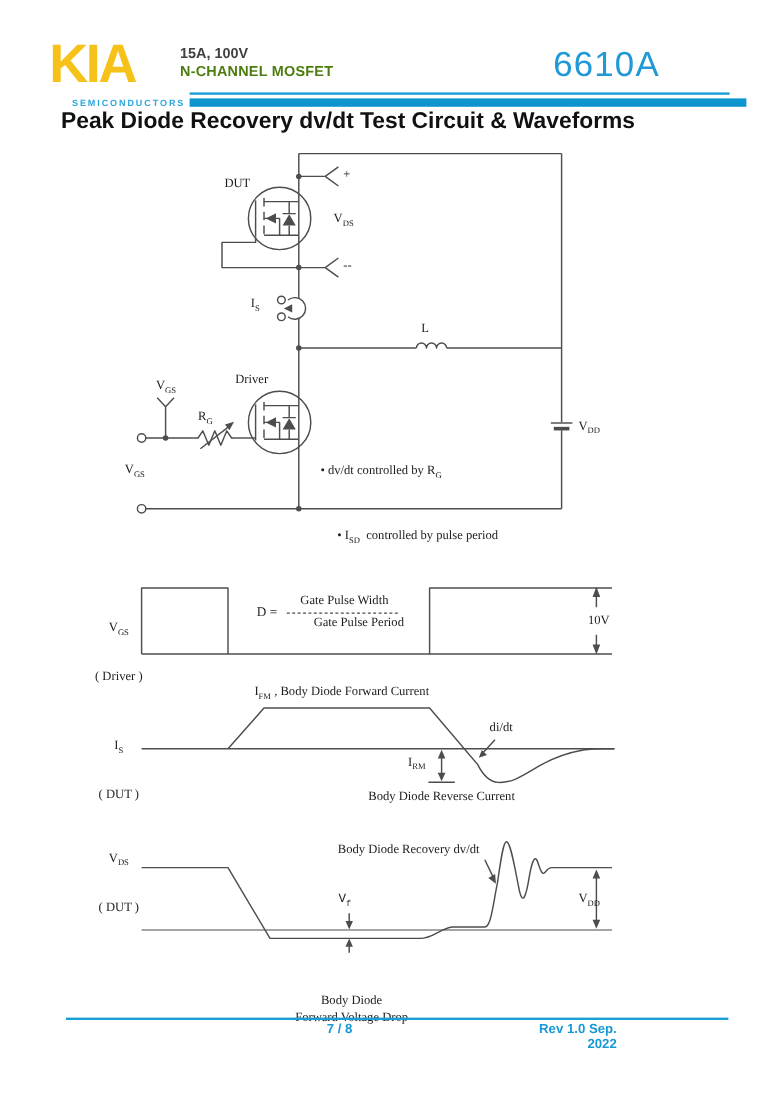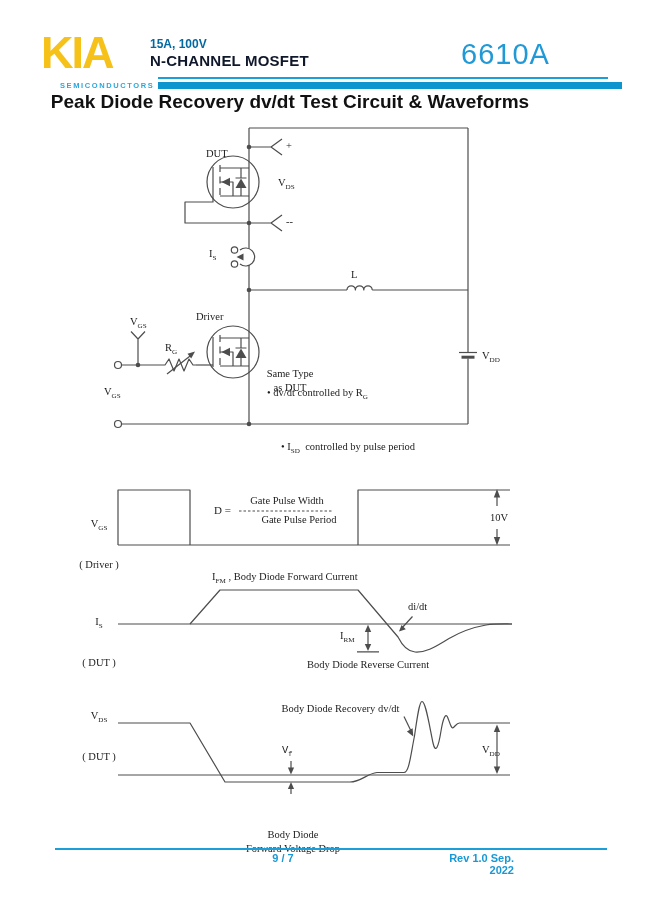--- a/index.html
+++ b/index.html
@@ -3,22 +3,22 @@
 <meta charset="utf-8">
 <style>
   html,body{margin:0;padding:0;background:#ffffff;}
   .page{position:relative;width:649px;height:917px;background:#ffffff;overflow:hidden;
         font-family:"Liberation Sans",sans-serif;}
   
   .logo{position:absolute;left:41px;top:30px;font-size:45px;font-weight:800;color:#f6c21a;
         letter-spacing:-2px;font-family:"Liberation Sans",sans-serif;line-height:1;}
   .logo-sub{position:absolute;left:60px;top:81px;font-size:7.5px;font-weight:700;color:#2aa7dd;
         letter-spacing:1.6px;}
-  .rating{position:absolute;left:150px;top:37px;font-size:12px;font-weight:700;color:#0369a1;}
-  .devtype{position:absolute;left:150px;top:52px;font-size:15px;font-weight:700;color:#0f172a;letter-spacing:.2px;}
+  .rating{position:absolute;left:150px;top:37px;font-size:12px;font-weight:700;color:#404040;}
+  .devtype{position:absolute;left:150px;top:52px;font-size:12px;font-weight:700;color:#4d7c0f;letter-spacing:.2px;}
   .partnum{position:absolute;left:461px;top:38px;font-size:29px;font-weight:400;color:#2099d6;letter-spacing:1px;}
   .rule-thin{position:absolute;left:158px;top:77px;width:450px;height:2px;background:#1b9fd8;}
   .rule-thick{position:absolute;left:158px;top:82px;width:464px;height:7px;background:#0e95d0;}
   .doc-title{position:absolute;left:40px;top:91px;width:500px;text-align:center;
         font-size:19px;font-weight:700;color:#111;}
   
   .slbl{position:absolute;font-family:"Liberation Serif",serif;font-size:10.5px;color:#1c1c1c;
         white-space:pre;line-height:1.3;}
   .ctr{text-align:center;}
   sub{font-size:68%;line-height:0;}
@@ -133,30 +133,27 @@
       <polygon points="291,774.5 287.9,767.5 294.1,767.5" fill="#4d4d4d" stroke="none"></polygon>
       <polygon points="291,782 287.9,789 294.1,789" fill="#4d4d4d" stroke="none"></polygon>
       <path d="M497,729 V769"></path>
       <polygon points="497,724.5 493.8,732 500.2,732" fill="#4d4d4d" stroke="none"></polygon>
       <polygon points="497,774 493.8,766.5 500.2,766.5" fill="#4d4d4d" stroke="none"></polygon>
       <path d="M404,716.5 L411.5,732"></path>
       <polygon points="413.3,736.5 412.6,728.3 406.9,731.6" fill="#4d4d4d" stroke="none"></polygon>
     </g>
   </svg>
 
-  <div class="slbl" style="left:187px;top:147px;margin-left:19px;">DUT</div>
+  <div class="slbl" style="left:187px;top:147px;">DUT</div>
   <div class="slbl" style="left:278px;top:176px;"><span>V</span><sub>DS</sub></div>
   <div class="slbl" style="left:286px;top:139px;">+</div>
   <div class="slbl" style="left:286px;top:215px;">--</div>
   <div class="slbl" style="left:209px;top:247px;"><span>I</span><sub>S</sub></div>
   <div class="slbl" style="left:351px;top:268px;">L</div>
   <div class="slbl" style="left:196px;top:310px;">Driver</div>
-  <div class="slbl ctr" style="left:259px;top:340px;width:62px;">
-    <div>Same Type</div><div>as DUT</div>
-  </div>
   <div class="slbl" style="left:165px;top:341px;"><span>R</span><sub>G</sub></div>
   <div class="slbl" style="left:130px;top:315px;"><span>V</span><sub>GS</sub></div>
   <div class="slbl" style="left:104px;top:385px;"><span>V</span><sub>GS</sub></div>
   <div class="slbl" style="left:482px;top:349px;"><span>V</span><sub>DD</sub></div>
   <div class="slbl" style="left:267px;top:386px;"><span>• dv/dt controlled by R</span><sub>G</sub></div>
   <div class="slbl" style="left:281px;top:400px;margin-top:40px;"><span>• I</span><sub>SD</sub><span>  controlled by pulse period</span></div>
 
   <div class="slbl ctr" style="left:73px;top:490px;width:52px;">
     <div><span>V</span><sub>GS</sub></div>
     <div>( Driver )</div>
@@ -180,16 +177,16 @@
     <div>( DUT )</div>
   </div>
   <div class="slbl ctr" style="left:268px;top:702px;width:145px;">Body Diode Recovery dv/dt</div>
   <div class="slbl" style="left:282px;top:744px;font-family:Liberation Mono, monospace;"><span>V</span><sub>f</sub></div>
   <div class="slbl" style="left:482px;top:743px;"><span>V</span><sub>DD</sub></div>
   <div class="slbl ctr" style="left:233px;top:801px;width:120px;">
     <div>Body Diode</div><div>Forward Voltage Drop</div>
   </div>
 
   <div class="foot-rule"></div>
-  <div class="foot-page">9 / 7</div>
+  <div class="foot-page">7 / 8</div>
   <div class="foot-rev">Rev 1.0 Sep. 2022</div>
 
 </div>
 
 </body></html>

